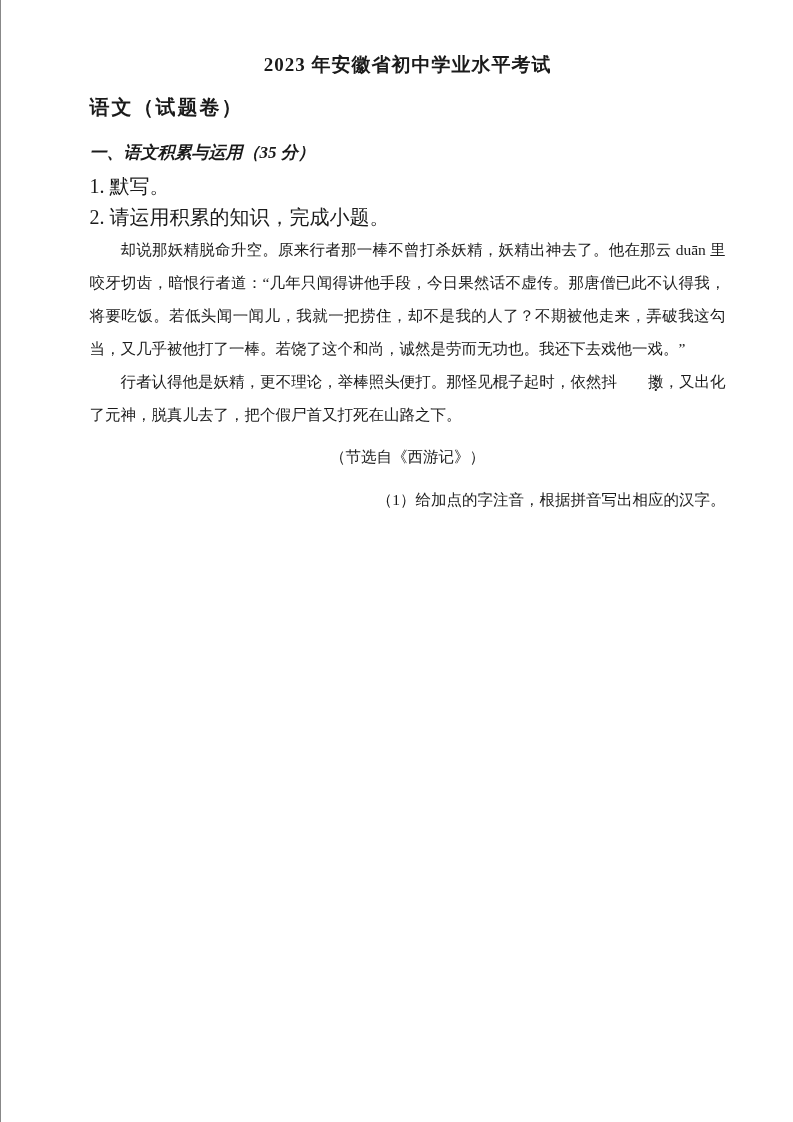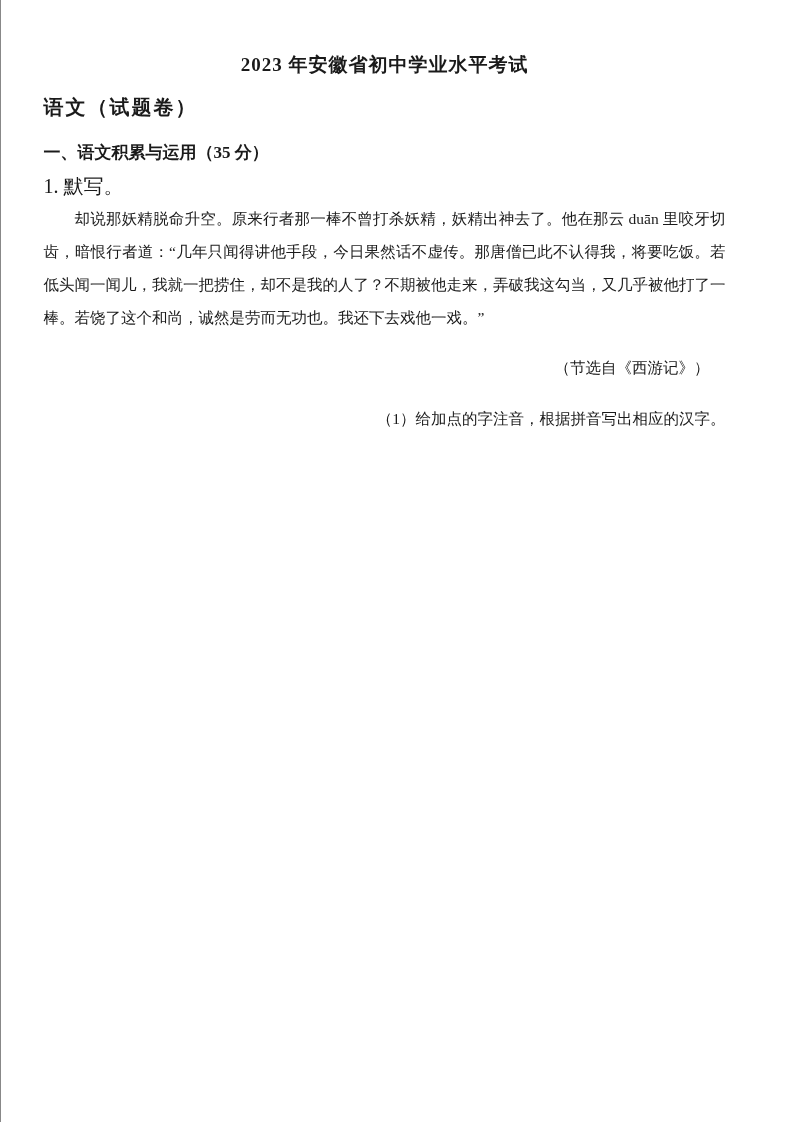--- a/index.html
+++ b/index.html
@@ -5,21 +5,21 @@
   html, body { margin: 0; padding: 0; background: #888; }
   .page {
     position: relative;
     width: 792px;
     height: 1122px;
     margin: 0 auto;
     background: #ffffff;
     color: #1a1a1a;
     font-family: "Liberation Serif", "DejaVu Serif", serif;
     box-sizing: border-box;
-    padding: 52px 67px 40px 43px;
+    padding: 52px 67px 40px 89px;
     overflow: hidden;
   }
   .exam-title {
     text-align: center;
     font-size: 19px;
     font-weight: bold;
     letter-spacing: 1px;
     margin: 0 0 16px 0;
   }
   .exam-subtitle {
@@ -38,20 +38,21 @@
     font-size: 15.5px;
     font-weight: bold;
     line-height: 34px;
     letter-spacing: 0.3px;
   }
   .section-heading {
     font-size: 17px;
     font-weight: bold;
     line-height: 36px;
     margin-top: 2px;
+    font-style: italic;
   }
   .q-label {
     font-size: 20px;
     line-height: 31px;
   }
   .para {
     font-size: 15.5px;
     line-height: 31.5px;
     text-indent: 2em;
     text-align: justify;
@@ -60,22 +61,22 @@
   .passage-para {
     font-size: 15.5px;
     line-height: 33px;
     text-indent: 2em;
     text-align: justify;
     margin: 0;
   }
   .passage-source {
     font-size: 15.5px;
     line-height: 36px;
-    text-align: right;
-    margin: 16px;
+    text-align: center;
+    margin: 8px;
   }
   .sub-label {
     font-size: 15.5px;
     line-height: 34px;
     text-align: right;
   }
   .answer-row {
     font-size: 15.5px;
     line-height: 34px;
   }
@@ -102,18 +103,20 @@
   <h2 class="exam-subtitle">语文（试题卷）</h2>
 
 
   <div class="section-heading">一、语文积累与运用（35 分）</div>
 
   <div>
     <div class="q-label">1. 默写。</div>
   </div>
 
   <div>
+    <div class="q-label">2. 请运用积累的知识，完成小题。</div>
     <p class="passage-para">却说那妖精脱命升空。原来行者那一棒不曾打杀妖精，妖精出神去了。他在那云 duān 里咬牙切齿，暗恨行者道：“几年只闻得讲他手段，今日果然话不虚传。那唐僧已此不认得我，将要吃饭。若低头闻一闻儿，我就一把捞住，却不是我的人了？不期被他走来，弄破我这勾当，又几乎被他打了一棒。若饶了这个和尚，诚然是劳而无功也。我还下去戏他一戏。”</p>
+    <p class="passage-para"><span>行者认得他是妖精，更不理论，举棒照头便打。那怪见棍子起时，依然抖</span><span class="dot-under">擞</span><span>，又出化了元神，脱真儿去了，把个假尸首又打死在山路之下。</span></p>
     <p class="passage-source">（节选自《西游记》）</p>
     <div class="sub-label">（1）给加点的字注音，根据拼音写出相应的汉字。</div>
   </div>
 
 </div>
 
 </body></html>

